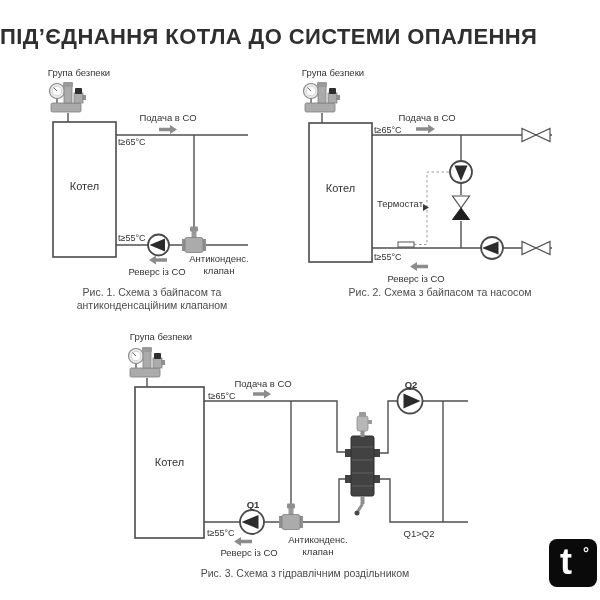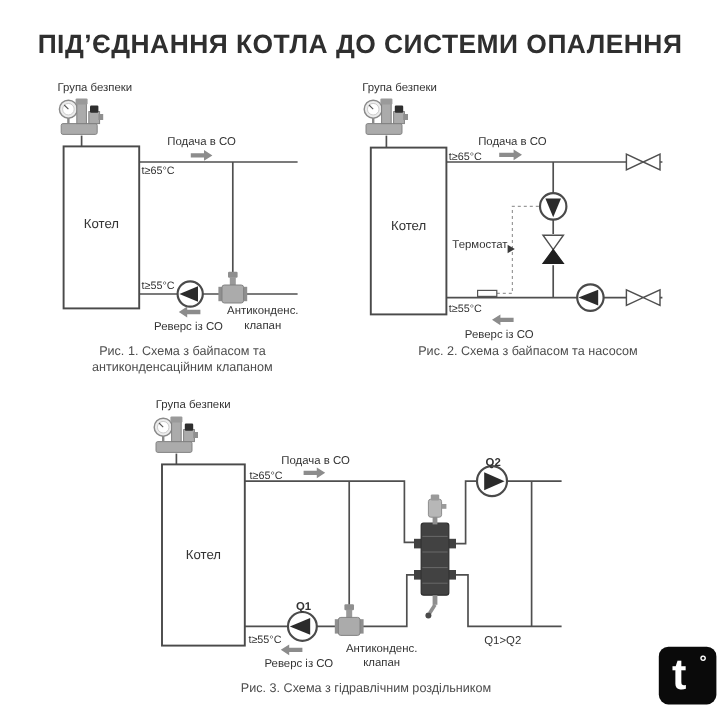--- a/index.html
+++ b/index.html
@@ -1,18 +1,18 @@
 <!DOCTYPE html>
 <html><head>
 <meta charset="utf-8">
 <style>
   html,body{margin:0;padding:0;background:#fff;}
   .page{position:relative;width:600px;height:600px;background:#fff;overflow:hidden;
         font-family:"Liberation Sans",sans-serif;}
-  .title{position:absolute;top:24px;left:0;width:600px;text-align:center;
+  .title{position:absolute;top:24px;left:0;width:600px;text-align:left;
          font-size:22px;font-weight:600;letter-spacing:.4px;color:#2f2f2f;white-space:nowrap;}
   svg.fig{position:absolute;overflow:visible;}
   svg text{font-family:"Liberation Sans",sans-serif;fill:#333;}
   .lbl{font-size:9.5px;}
   .tmp{font-size:9px;}
   .boil{font-size:11px;}
   .cap{font-size:10.5px;fill:#4d4d4d;}
   .qlbl{font-size:9.5px;font-weight:bold;}
   .ln{stroke:#4f4f4f;stroke-width:1.4;fill:none;}
   .boilrect{fill:#fff;stroke:#4a4a4a;stroke-width:1.6;}

